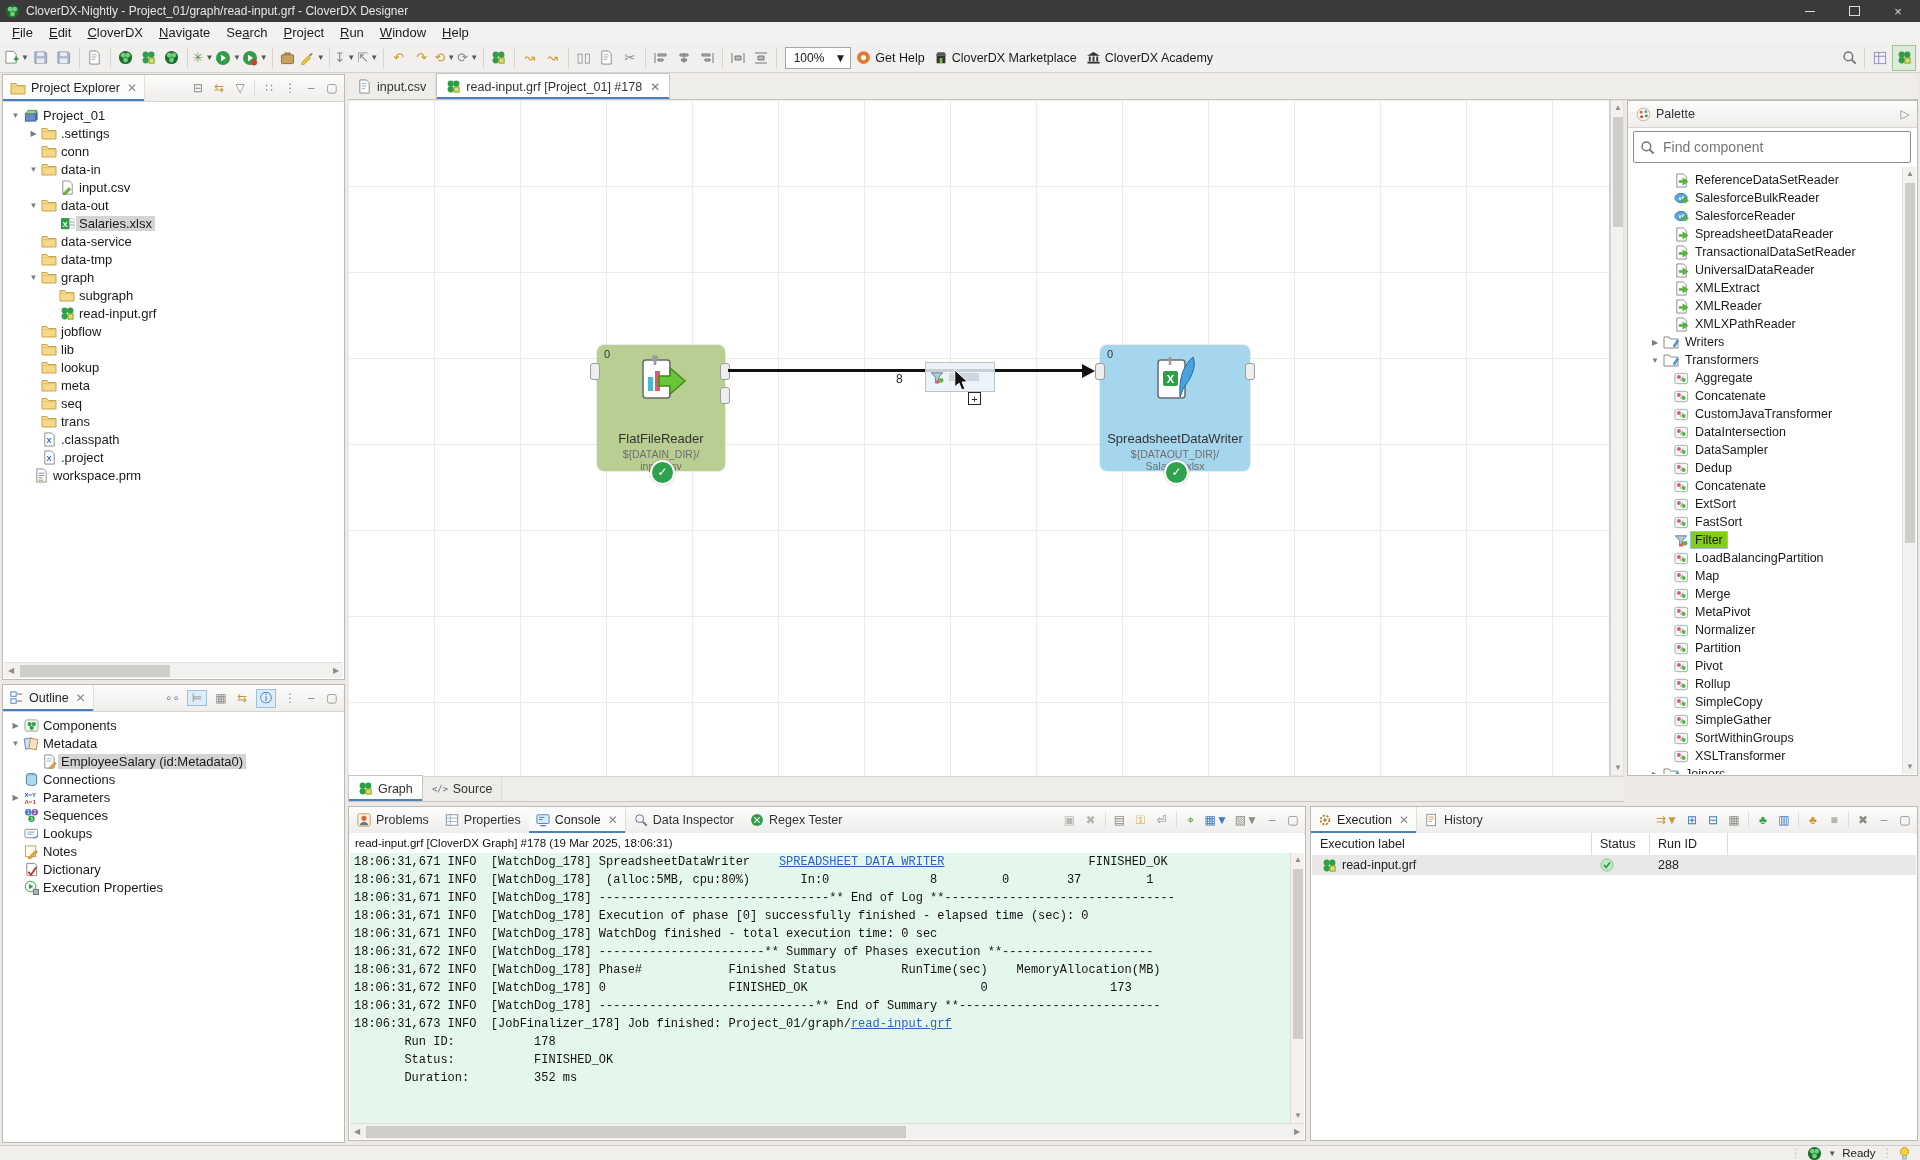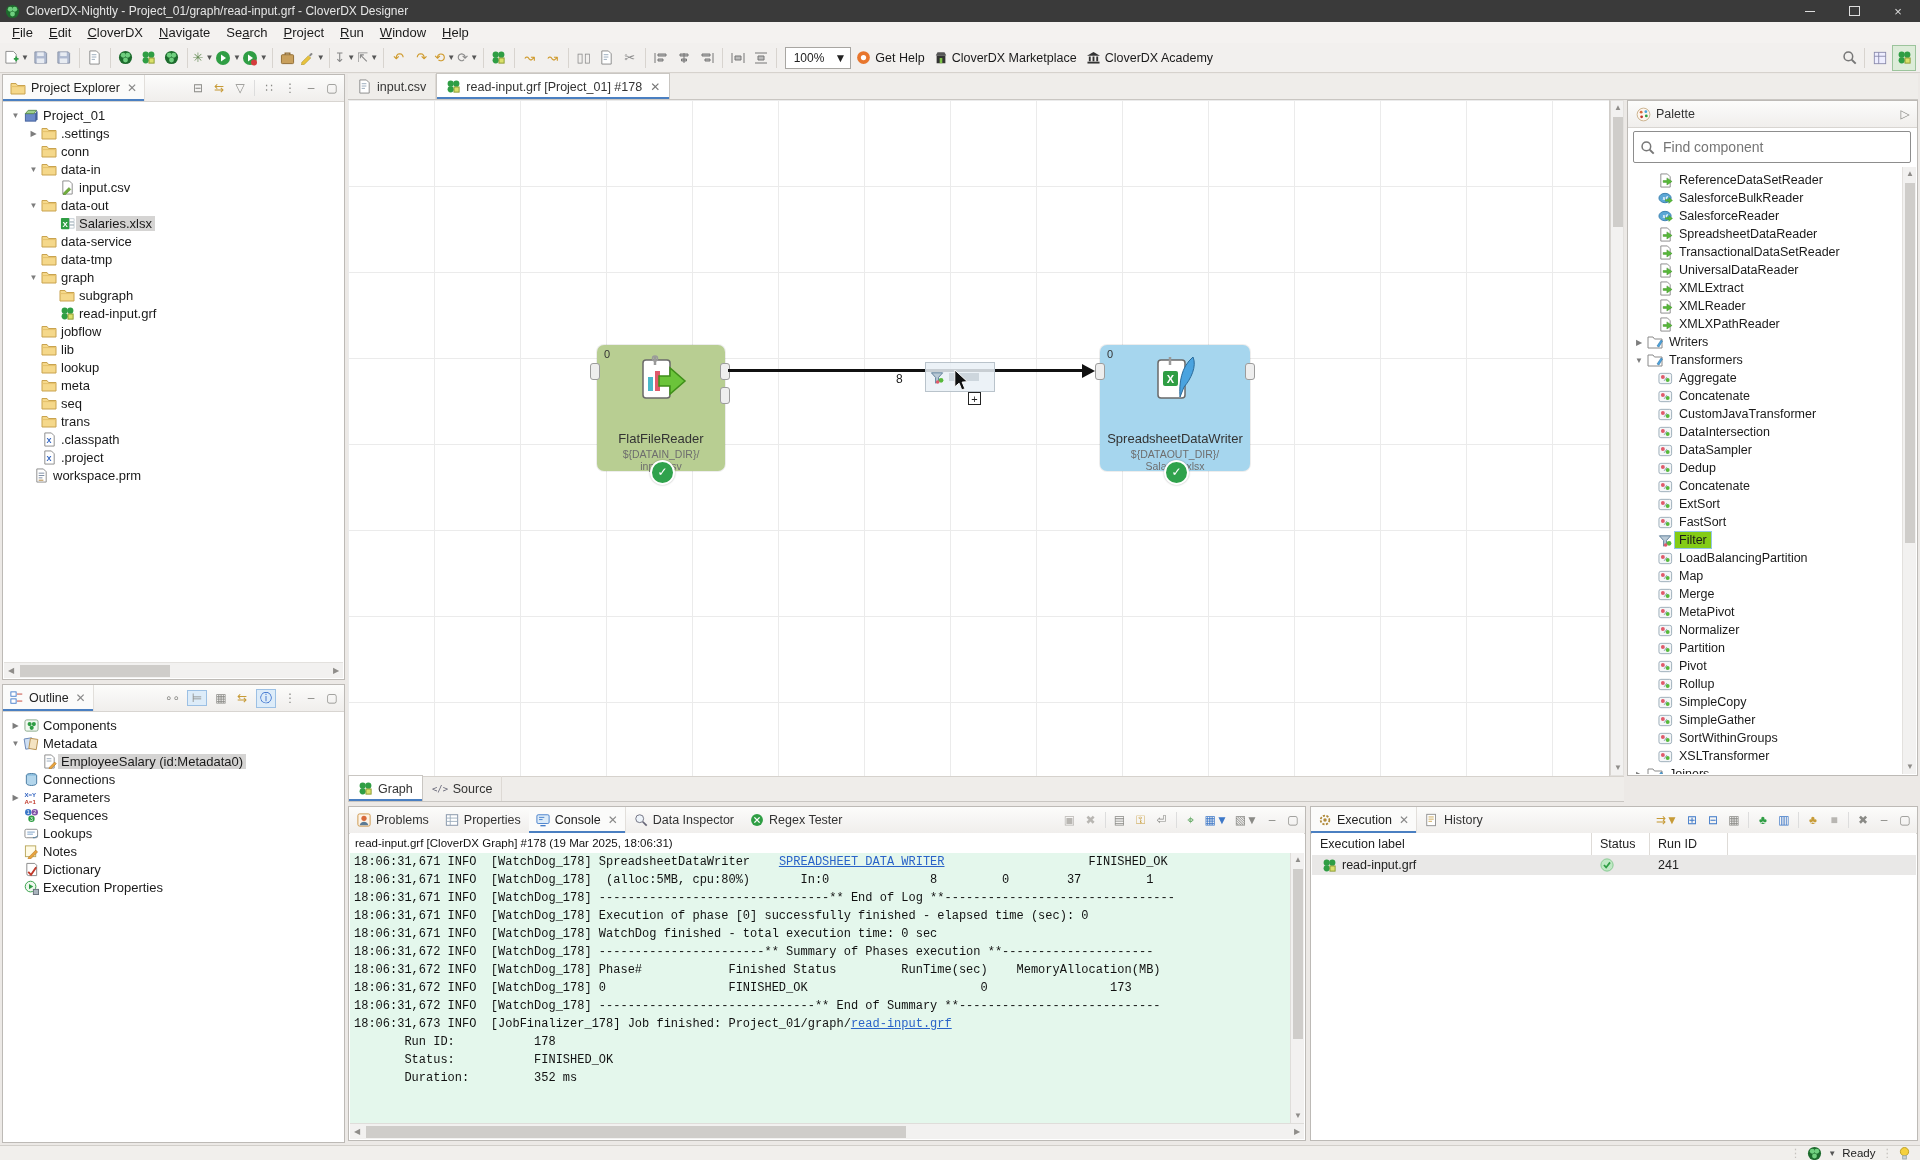--- a/index.html
+++ b/index.html
@@ -72,21 +72,21 @@
   #drag-ghost{position:absolute;background:rgba(233,240,246,.85);border:1px solid #b9c3cb;display:flex;
               align-items:center;gap:4px;padding:0 4px;}
   #ghost-bar{width:30px;height:8px;background:#cdd6dd;}
   
   #palette{left:1627px;top:100px;width:291px;height:676px;}
   #palette-search{position:absolute;left:5px;top:30px;right:6px;height:30px;border:1px solid #8d8d8d;
                   border-radius:2px;background:#fff;display:flex;align-items:center;padding:0 6px;gap:6px;}
   #palette-search input{border:none;outline:none;font-size:14px;color:#888;width:100%;
                         font-family:"Liberation Sans",sans-serif;background:transparent;}
   #palette-list{position:absolute;left:1px;top:66px;right:15px;bottom:1px;overflow:hidden;padding-top:4px;}
-  .prow{height:18px;display:flex;align-items:center;white-space:nowrap;font-size:12.5px;color:#1a1a1a;}
+  .prow{height:18px;display:flex;align-items:center;white-space:nowrap;font-size:12.5px;color:#1a1a1a;margin-left:16px;}
   .prow .exp{width:12px;text-align:center;color:#7d7d7d;font-size:8px;flex:none;}
   .prow .ticn{width:20px;display:flex;justify-content:center;flex:none;}
   .prow .lbl{padding:1px 4px;}
   .prow .lbl.psel{background:#84cc16;outline:1px solid #94c5e8;}
   
   #console-panel{left:348px;top:806px;width:958px;height:335px;}
   #console-title{position:absolute;left:1px;right:1px;top:26px;height:20px;background:#fff;font-size:11.5px;
                  display:flex;align-items:center;padding-left:5px;color:#111;}
   #console-log{position:absolute;left:1px;right:15px;top:46px;height:270px;background:#e4f7ec;overflow:hidden;
                padding:2px 0 0 4px;}
@@ -1396,21 +1396,21 @@
               </svg>
             </span>
             <span>read-input.grf</span>
           </div>
           <div style="width:58px;display:flex;justify-content:flex-start;padding-left:8px;box-sizing:border-box;">
             <svg width="14" height="14" viewBox="0 0 16 16">
               <circle cx="8" cy="8" r="7" fill="#bfe8c4" stroke="#7fc78a"></circle>
               <path d="M4.5 8l2.5 2.8L11.5 5" stroke="#2f9e44" stroke-width="2" fill="none"></path>
             </svg>
           </div>
-          <div style="width:78px;padding-left:8px;box-sizing:border-box;">241</div>
+          <div style="width:78px;padding-left:8px;box-sizing:border-box;">288</div>
         </div>
       </div>
   </div>
 
   <div id="statusbar" class="abs">
     <span style="color:#c5c2bd;">⋮</span>
     <span class="g" id="sb-plugin-icon">
         <svg width="15" height="15" viewBox="0 0 16 16">
           <circle cx="8" cy="8" r="7" fill="#1d6b2d"></circle>
           <circle cx="5.6" cy="5.6" r="2.6" fill="#6fcf7f"></circle>

